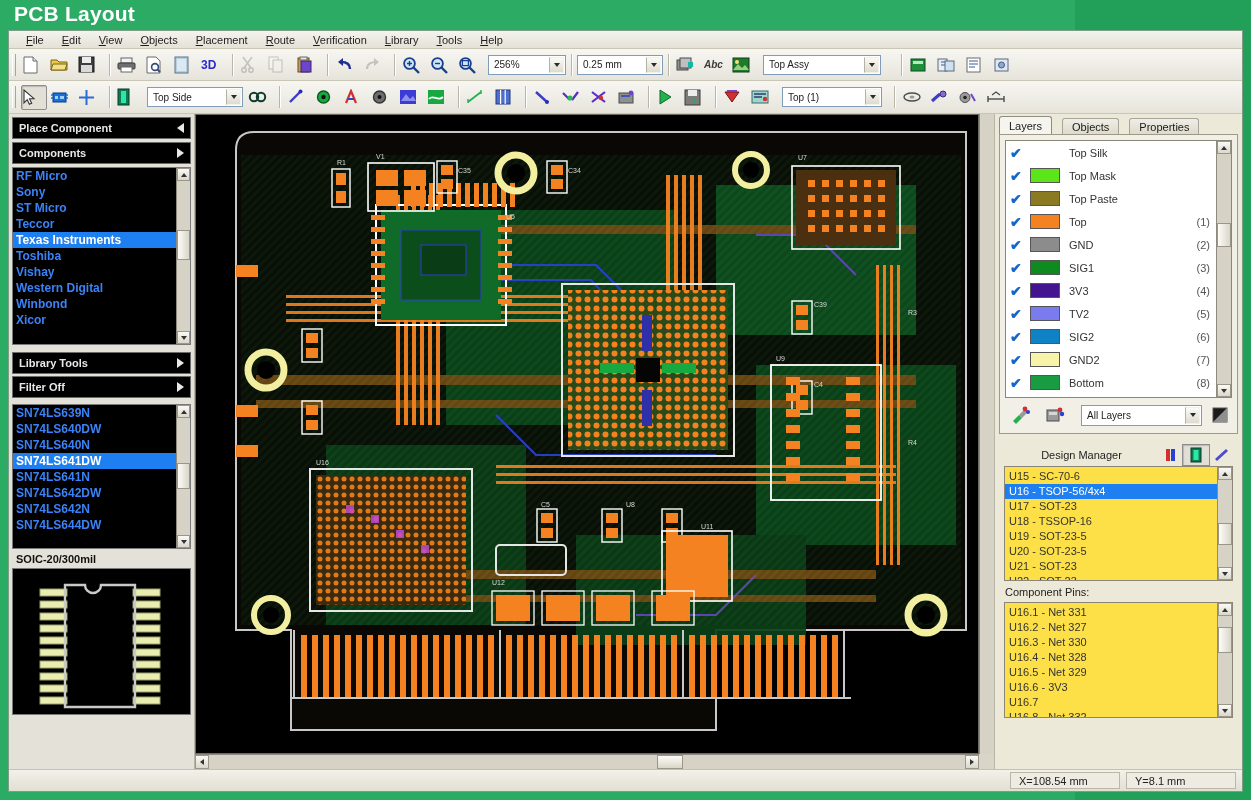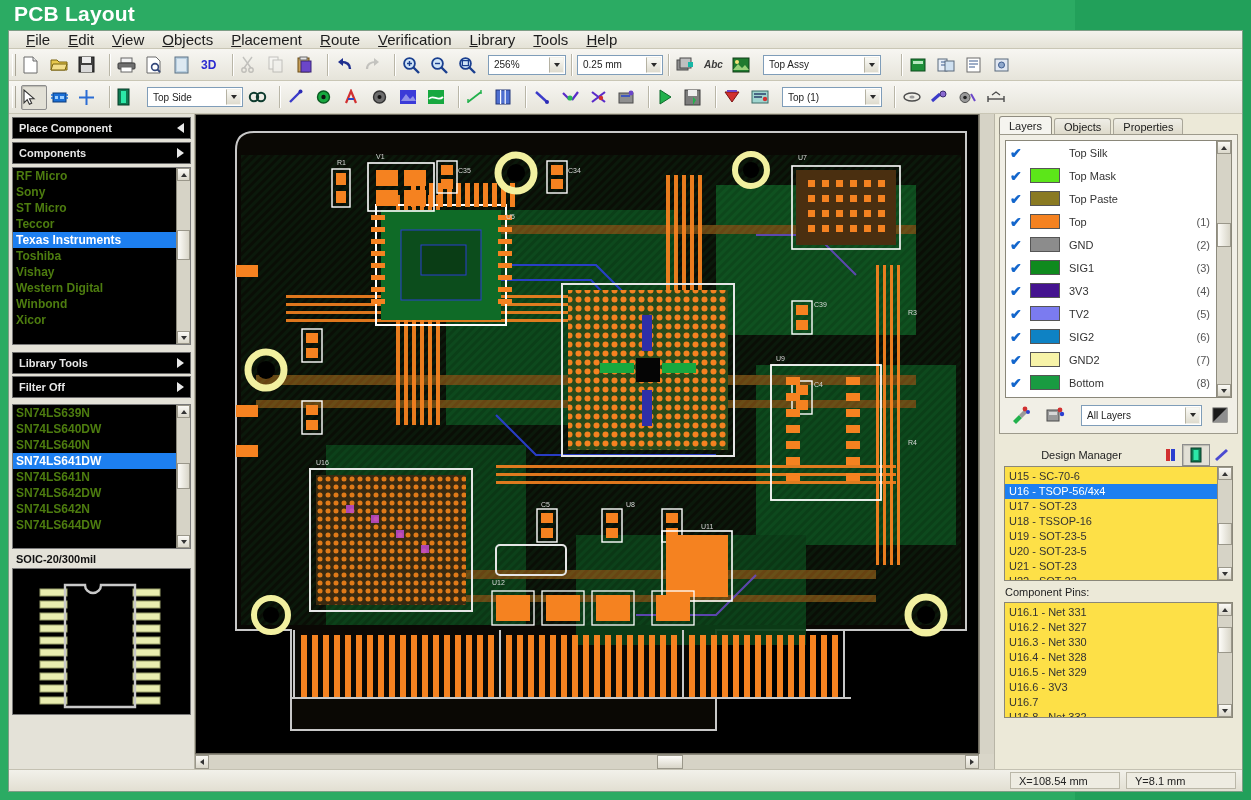--- a/index.html
+++ b/index.html
@@ -9,21 +9,21 @@
     font-family:"Liberation Sans", sans-serif;
     font-size:11px;
     -webkit-font-smoothing:none;
   }
   .app{position:absolute;left:0;top:0;width:1075px;height:800px;background:#2bab63;}
   .app-title{position:absolute;left:14px;top:2px;font-size:21px;font-weight:bold;color:#ffffff;letter-spacing:.2px;}
   .window{position:absolute;left:8px;top:30px;width:1235px;height:762px;background:#ece9d8;border:1px solid #7d9e86;box-sizing:border-box;}
 
   
   .menubar{position:absolute;left:0;top:0;width:100%;height:18px;background:linear-gradient(#f4f3ee,#e4e2d6);border-bottom:1px solid #c9c6b5;display:flex;align-items:center;padding-left:8px;box-sizing:border-box;}
-  .menubar .mi{font-size:15px;color:#1d1d1d;padding:10px 9px;cursor:default;}
+  .menubar .mi{font-size:11px;color:#1d1d1d;padding:10px 9px;cursor:default;}
   .menubar .mi u{text-decoration:underline;}
 
   
   .toolbar{position:absolute;left:0;width:100%;height:32px;background:linear-gradient(#f7f6f2,#e6e4da);border-bottom:1px solid #c9c6b5;display:flex;align-items:center;box-sizing:border-box;}
   .tb1{top:18px;}
   .tb2{top:50px;height:33px;}
   .grip{width:4px;height:22px;margin:0 4px 0 3px;border-left:1px solid #fff;border-right:1px solid #aaa697;box-sizing:border-box;}
   .sep{width:1px;height:22px;background:#b9b6a7;margin:0 5px;box-shadow:1px 0 0 #ffffff;}
   .tbtn{width:26px;height:25px;display:flex;align-items:center;justify-content:flex-start;margin:0 1px;border:1px solid transparent;border-radius:2px;box-sizing:border-box;position:relative;}
   .tbtn.pressed{border-color:#8d8d8d;background:#e2e0d6;box-shadow:inset 1px 1px 1px rgba(0,0,0,.18);}
@@ -37,21 +37,21 @@
   .body{position:absolute;left:0;top:83px;right:0;bottom:22px;}
 
   
   .leftpanel{position:absolute;left:0;top:0;width:186px;bottom:0;background:#e4e2d8;border-right:1px solid #b8b5a6;box-sizing:border-box;}
   .bar{margin:3px 3px 0 3px;height:22px;background:#000;border:1px solid #6c6c6c;display:flex;align-items:center;justify-content:space-between;padding:0 6px;box-sizing:border-box;color:#e8e8e8;font-size:11px;font-weight:bold;}
   .bar .tri{width:0;height:0;border-top:5px solid transparent;border-bottom:5px solid transparent;}
   .tri-r{border-left:7px solid #e8e8e8;}
   .tri-l{border-right:7px solid #e8e8e8;}
   .listbox{margin:3px;background:#000;border:1px solid #7a7a7a;position:relative;overflow:hidden;box-sizing:border-box;}
   .listbox .inner{position:absolute;left:0;top:0;right:14px;bottom:0;overflow:hidden;}
-  .litem{color:#4d7c0f;font-size:12px;font-weight:bold;line-height:16px;padding-left:3px;white-space:nowrap;}
+  .litem{color:#3b82f6;font-size:12px;font-weight:bold;line-height:16px;padding-left:3px;white-space:nowrap;}
   .litem.sel{background:#1d7ff0;color:#fff;}
   .vsb{position:absolute;right:0;top:0;bottom:0;width:14px;background:#d6d3c6;border-left:1px solid #8e8b7e;box-sizing:border-box;}
   .vsb .ar{height:13px;background:linear-gradient(#fbfaf6,#dad7ca);border:1px solid #9a978a;display:flex;align-items:center;justify-content:center;box-sizing:border-box;}
   .vsb .ar.bot{position:absolute;bottom:0;left:0;right:0;}
   .vsb .ar i{width:0;height:0;border-left:3px solid transparent;border-right:3px solid transparent;}
   .vsb .ar.top i{border-bottom:4px solid #333;}
   .vsb .ar.bot i{border-top:4px solid #333;}
   .vsb .thumb{position:absolute;left:0;right:0;background:linear-gradient(90deg,#fdfcf8,#d9d6c9);border:1px solid #9a978a;box-sizing:border-box;}
   .pkgname{margin:4px 3px 0 3px;font-size:11px;font-weight:bold;color:#111;padding-left:4px;}
   .preview{margin:3px;background:#000;border:1px solid #7a7a7a;position:relative;box-sizing:border-box;}
@@ -63,21 +63,21 @@
   .hsb .ar{position:absolute;top:0;bottom:0;width:14px;background:linear-gradient(#fbfaf6,#dad7ca);border:1px solid #9a978a;display:flex;align-items:center;justify-content:center;box-sizing:border-box;}
   .hsb .ar.l{left:0;} .hsb .ar.r{right:0;}
   .hsb .ar i{width:0;height:0;border-top:3px solid transparent;border-bottom:3px solid transparent;}
   .hsb .ar.l i{border-right:4px solid #333;}
   .hsb .ar.r i{border-left:4px solid #333;}
   .hsb .thumb{position:absolute;top:0;bottom:0;background:linear-gradient(#fdfcf8,#d9d6c9);border:1px solid #9a978a;box-sizing:border-box;}
   .cvsb{position:absolute;right:0;top:0;bottom:15px;width:15px;background:#d6d3c6;border-left:1px solid #8e8b7e;box-sizing:border-box;}
 
   
   .rightpanel{position:absolute;right:0;top:0;width:248px;bottom:0;background:#ece9d8;border-left:1px solid #b8b5a6;box-sizing:border-box;}
-  .tabrow{position:absolute;left:4px;top:2px;right:4px;height:19px;display:flex;align-items:flex-end;}
+  .tabrow{position:absolute;left:4px;top:2px;right:4px;height:19px;display:flex;align-items:flex-end;gap:8px;}
   .tab{height:17px;line-height:16px;padding:0 9px;font-size:11px;color:#1a1a1a;background:linear-gradient(#efeee7,#ddd9c9);border:1px solid #a9a699;border-bottom:none;border-radius:3px 3px 0 0;box-sizing:border-box;margin-right:2px;}
   .tab.active{height:19px;line-height:18px;background:#f5f4ef;border-color:#8f8c80;font-weight:normal;}
   .group{position:absolute;background:#f1efe6;border:1px solid #9d9a8c;box-sizing:border-box;}
   .layerlist{position:absolute;background:#fff;border:1px solid #8a8779;overflow:hidden;box-sizing:border-box;}
   .lrow{display:flex;align-items:center;height:23px;padding-left:4px;box-sizing:border-box;}
   .lrow .chk{width:20px;font-size:14px;color:#1366cc;font-weight:bold;}
   .swatch{width:30px;height:15px;border:1px solid #555;box-sizing:border-box;margin-right:9px;}
   .lname{flex:1;font-size:11px;color:#333;}
   .lnum{font-size:11px;color:#555;padding-right:6px;}
 

